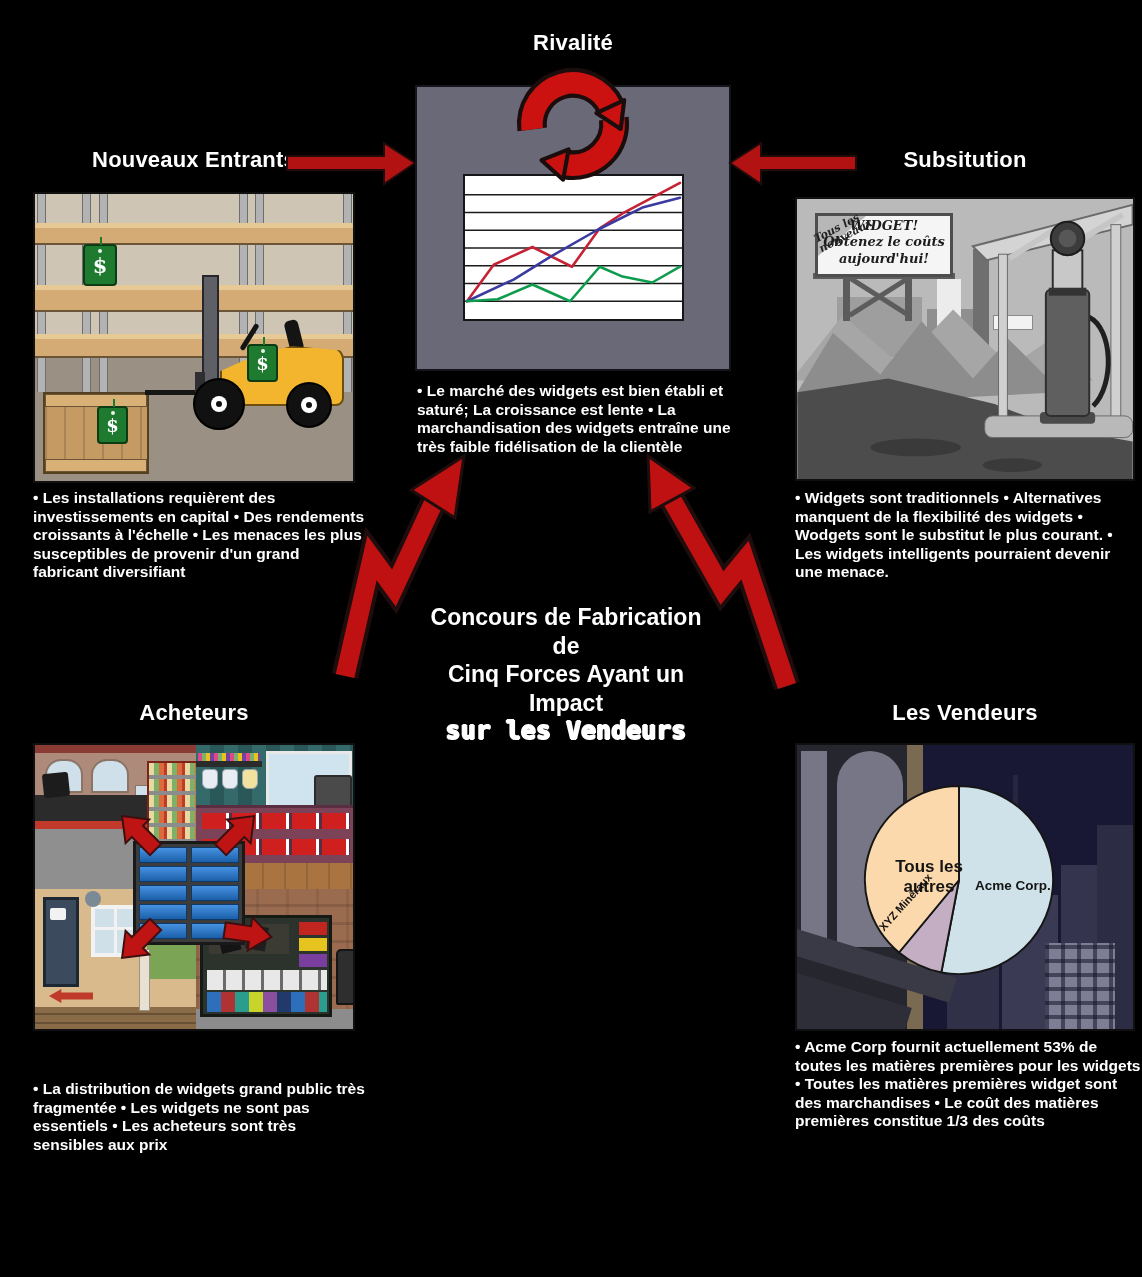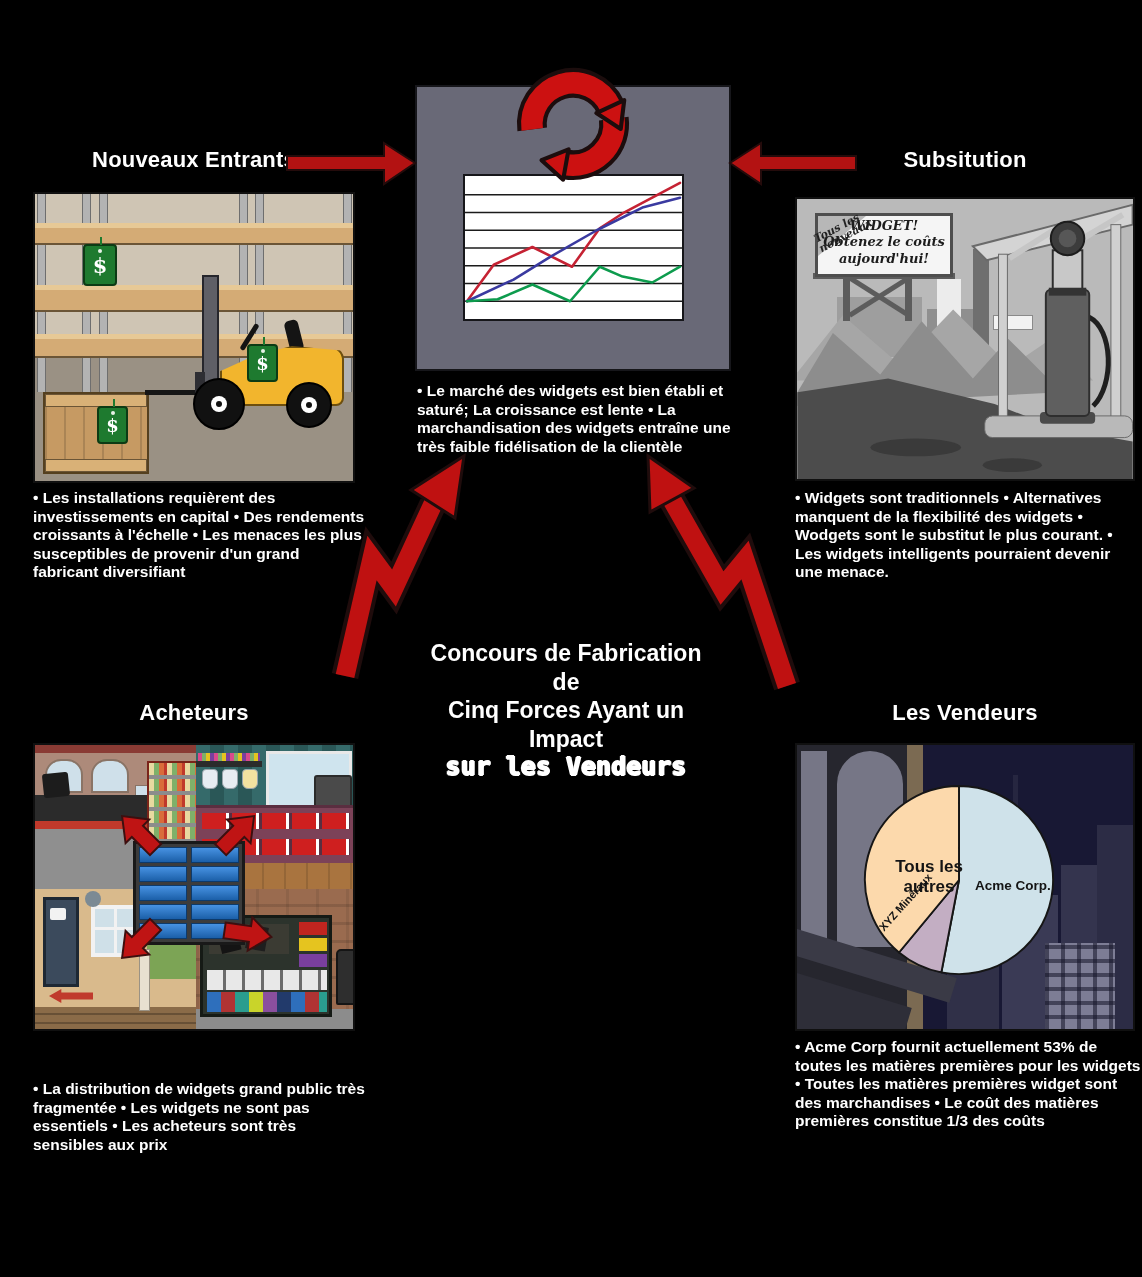--- a/index.html
+++ b/index.html
@@ -57,30 +57,31 @@
   .store-center{position:absolute;left:98px;top:96px;width:112px;height:104px;background:#3c3c3c;border:3px solid #191919;
                 box-sizing:border-box;z-index:4;display:flex;gap:4px;padding:3px;}
   .bin-col{flex:1;display:flex;flex-direction:column;gap:3px;}
   .bin{flex:1;background:linear-gradient(#4792e2,#1b5fa8);border:1px solid #0d3a6b;}
   .store-svg{position:absolute;left:0;top:0;width:100%;height:100%;z-index:5;}
   
   .night-bg{position:absolute;inset:0;background:#181834;}
   .bld{position:absolute;}
   .pie-label{position:absolute;color:#141414;font-weight:bold;z-index:6;}
   
-  .main-heading{position:absolute;left:415px;top:603px;width:302px;text-align:center;color:#fff;z-index:6;margin-top:36px;}
+  .main-heading{position:absolute;left:415px;top:603px;width:302px;text-align:center;color:#fff;z-index:6;}
   .main-heading .l12{font-size:23px;font-weight:bold;line-height:1.24;}
   .main-heading .l3{font-family:"DejaVu Sans Mono",monospace;font-weight:bold;font-size:25px;line-height:1.1;
       text-shadow:1px 0 #fff,-1px 0 #fff,0 1px #fff,0 -1px #fff;}
 </style>
 </head>
 <body>
 
 <div id="canvas">
 
+  <div class="hlabel" style="left:423px;top:30px;width:300px;">Rivalité</div>
 
   <div class="center-box"></div>
 
   <div class="line-chart">
     <svg viewBox="0 0 219 145" preserveAspectRatio="none">
         <line x1="0" x2="219" y1="19" y2="19" stroke="#1b1b1b" stroke-width="1.6"></line>
         <line x1="0" x2="219" y1="37" y2="37" stroke="#1b1b1b" stroke-width="1.6"></line>
         <line x1="0" x2="219" y1="55" y2="55" stroke="#1b1b1b" stroke-width="1.6"></line>
         <line x1="0" x2="219" y1="73" y2="73" stroke="#1b1b1b" stroke-width="1.6"></line>
         <line x1="0" x2="219" y1="91" y2="91" stroke="#1b1b1b" stroke-width="1.6"></line>

